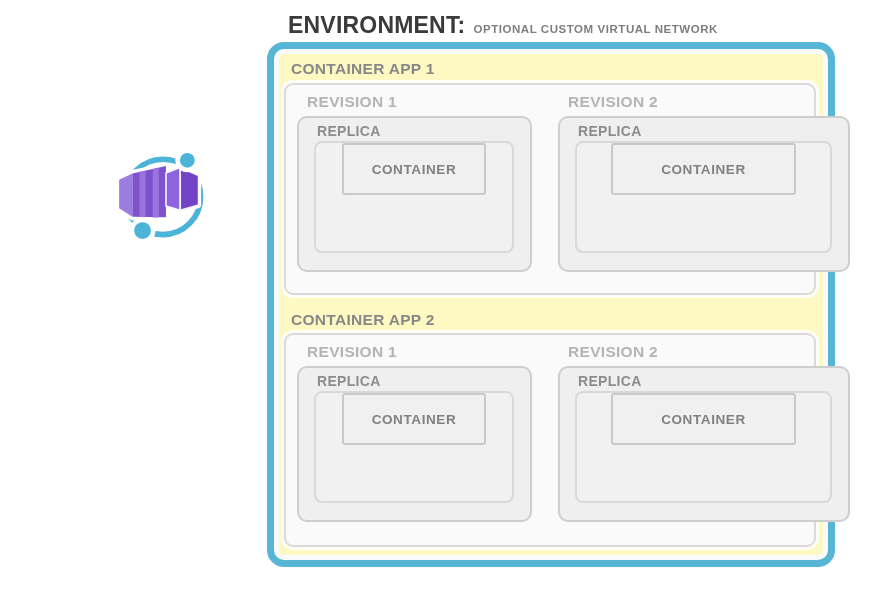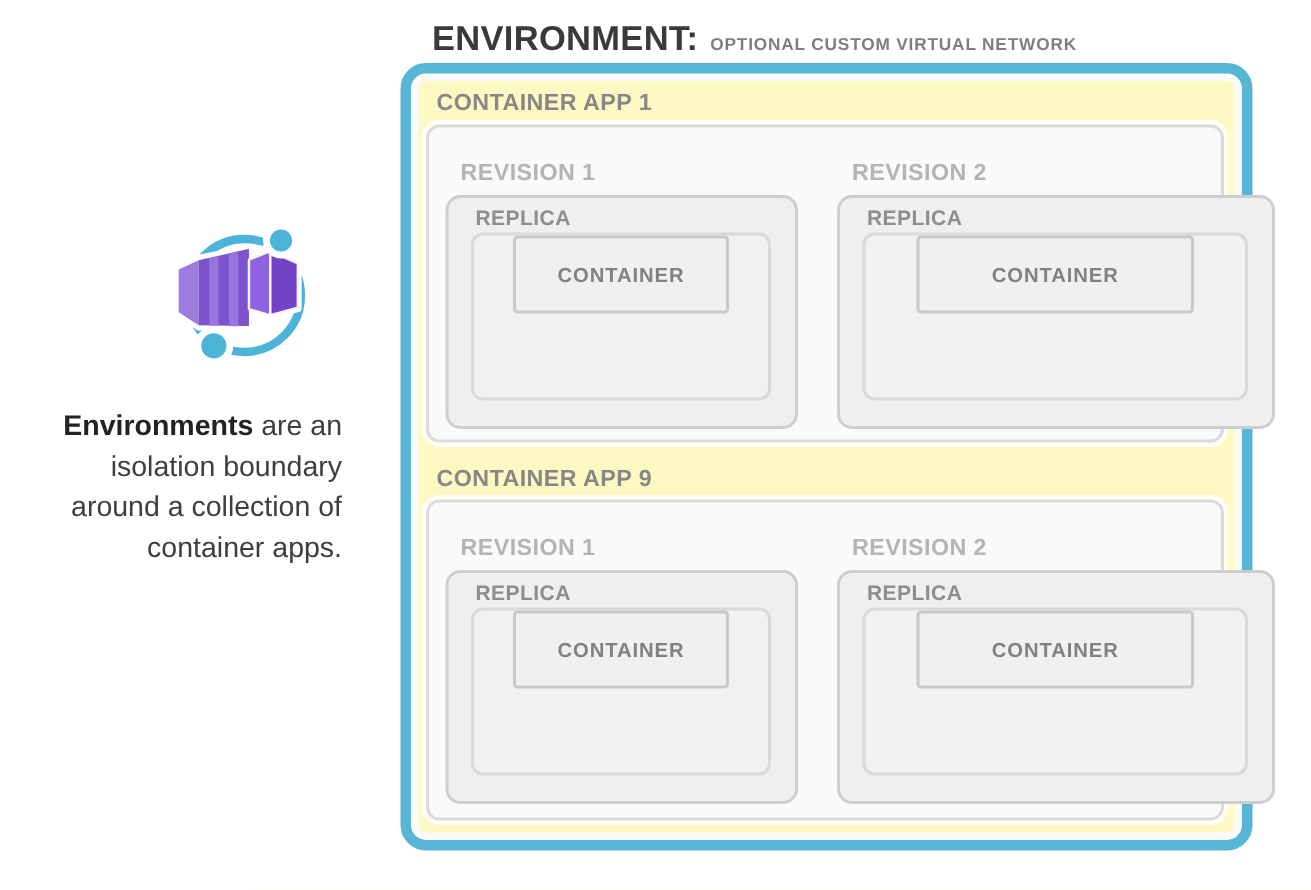--- a/index.html
+++ b/index.html
@@ -20,21 +20,21 @@
   .app{
     position:absolute;left:10px;width:532px;box-sizing:border-box;
     background:#fafafa;border:2px solid #dadada;border-radius:9px;
     box-shadow:0 0 0 3px rgba(255,255,255,.85);
   }
   .app1{top:34px;height:212px;}
   .app2{top:284px;height:214px;}
   .app-label{position:absolute;left:17px;font-size:15.5px;font-weight:700;color:#878787;letter-spacing:.3px;}
   .app1-label{top:11px;}
   .app2-label{top:262px;}
-  .rev{position:absolute;top:8px;margin-top:14px;}
+  .rev{position:absolute;top:8px;}
   .rev1{left:11px;width:235px;}
   .rev2{left:272px;width:292px;}
   .rev-label{margin:0 0 5px 10px;font-size:15.5px;font-weight:600;color:#b4b4b4;letter-spacing:.3px;line-height:18px;}
   .replica{
     box-sizing:border-box;width:100%;height:156px;background:#efefef;
     border:2px solid #cecece;border-radius:10px;padding:5px 16px 0 15px;
   }
   .replica-label{font-size:14px;font-weight:700;color:#8d8d8d;letter-spacing:.3px;line-height:16px;margin:0 0 2px 3px;}
   .pod{
     box-sizing:border-box;height:112px;background:#f1f1f1;
@@ -72,26 +72,20 @@
     <path d="M7,36 L20,30 L20,72.5 L7,64 Z" fill="#9d7ce0"></path>
     <path d="M20,30 L53,22.5 L53,73 L20,72.5 Z" fill="#7e52cc"></path>
     <path d="M27,28.6 L33,27.3 L33,72.9 L27,72.8 Z" fill="#9a74dd"></path>
     <path d="M40,25.7 L46,24.4 L46,73.2 L40,73.1 Z" fill="#9a74dd"></path>
     <path d="M53,29.5 L67,24 L67,66 L53,62 Z" fill="#8d63e0" stroke="#f4f4f4" stroke-width="1.6" stroke-linejoin="round"></path>
     <path d="M67,24 L85,32 L85,61 L67,66 Z" fill="#7243c6" stroke="#f4f4f4" stroke-width="1.6" stroke-linejoin="round"></path>
     <circle cx="74" cy="17" r="9.5" fill="#4cb4d8" stroke="#ffffff" stroke-width="4.5"></circle>
     <circle cx="30" cy="86" r="10.5" fill="#4cb4d8" stroke="#ffffff" stroke-width="4.5"></circle>
   </svg>
 
-  <div class="side-text">
-    <div><b>Environments</b><span> are an</span></div>
-    <div><span>isolation boundary</span></div>
-    <div><span>around a collection of</span></div>
-    <div><span>container apps.</span></div>
-  </div>
 
   <div class="env">
 
     <div class="app-label app1-label">CONTAINER APP 1</div>
     <div class="app app1">
       <div class="rev rev1">
         <div class="rev-label">REVISION 1</div>
         <div class="replica">
           <div class="replica-label">REPLICA</div>
           <div class="pod">
@@ -107,21 +101,21 @@
           <div class="replica-label">REPLICA</div>
           <div class="pod">
             <div class="containerbox">
               <span>CONTAINER</span>
             </div>
           </div>
         </div>
       </div>
     </div>
 
-    <div class="app-label app2-label">CONTAINER APP 9</div>
+    <div class="app-label app2-label">CONTAINER APP 2</div>
     <div class="app app2">
       <div class="rev rev1">
         <div class="rev-label">REVISION 1</div>
         <div class="replica">
           <div class="replica-label">REPLICA</div>
           <div class="pod">
             <div class="containerbox">
               <span>CONTAINER</span>
             </div>
           </div>

